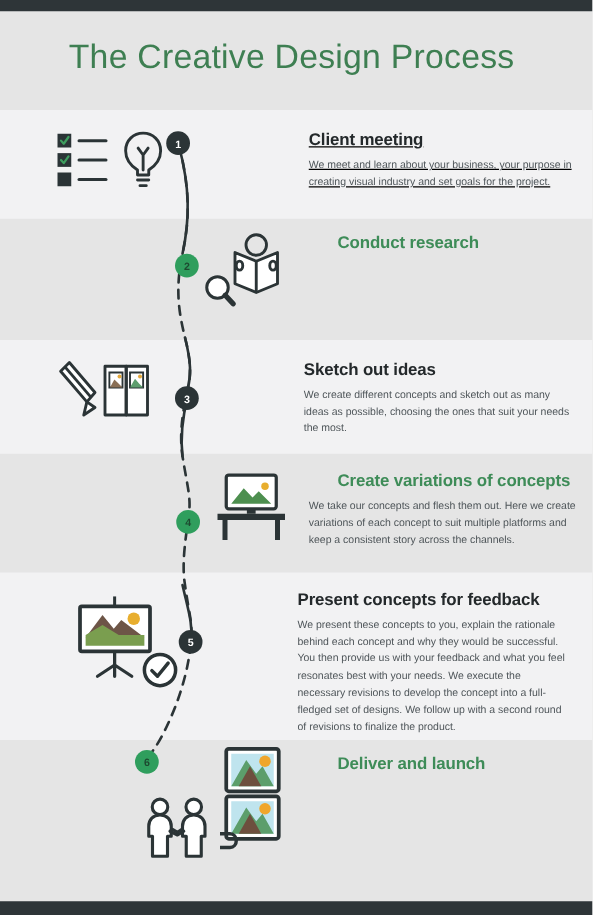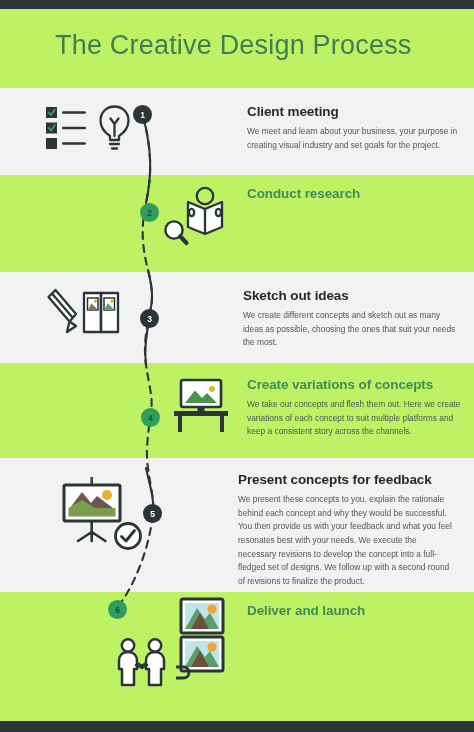--- a/index.html
+++ b/index.html
@@ -3,21 +3,21 @@
 <meta charset="utf-8">
 <style>
   html,body{margin:0;padding:0;}
   body{
     width:474px;height:732px;
     background:#ffffff;
     font-family:"Liberation Sans", sans-serif;
     overflow:hidden;
     position:relative;
   }
-  .poster{position:relative;width:474px;height:732px;overflow:hidden;background:#bef264;}
+  .poster{position:relative;width:474px;height:732px;overflow:hidden;background:#e5e5e5;}
 
   
   .bar-top{position:absolute;left:0;top:0;width:474px;height:9px;background:#2e3538;}
   .bar-bottom{position:absolute;left:0;top:721px;width:474px;height:11px;background:#2e3538;}
 
   
   .band{position:absolute;left:0;width:474px;background:#f2f2f3;}
   .b1{top:88px;height:87px;}
   .b2{top:272px;height:91px;}
   .b3{top:458px;height:134px;}
@@ -32,27 +32,27 @@
   
   .pathsvg{position:absolute;left:0;top:0;width:474px;height:732px;pointer-events:none;}
 
   
   .block{position:absolute;width:218px;}
   .blk-h{
     font-size:13.5px;font-weight:bold;letter-spacing:-.1px;
     margin:0 0 5px 0;line-height:1.2;
   }
   .dark{color:#24292b;}
-  .green{color:#3e8c58;}
+  .green{color:#3e8c58;margin-left:23px;}
   .blk-p{
     font-size:8.4px;line-height:1.62;color:#4e5559;margin:0;
     font-weight:400;
   }
 
-  .b-1{left:247px;top:104px;}
+  .b-1{left:247px;top:104px;text-decoration:underline;}
   .b-2{left:247px;top:186px;}
   .b-3{left:243px;top:288px;}
   .b-4{left:247px;top:377px;}
   .b-5{left:238px;top:472px;}
   .b-6{left:247px;top:603px;}
 
   
   .node{
     position:absolute;width:19px;height:19px;border-radius:50%;
     display:flex;align-items:center;justify-content:center;

